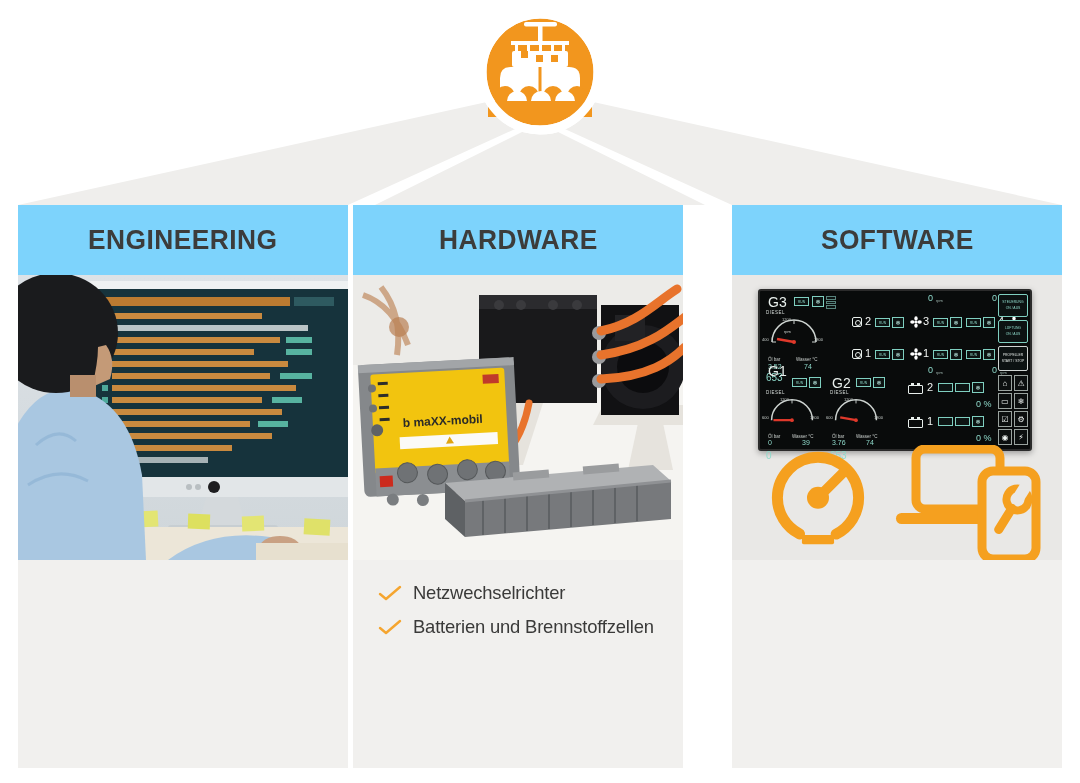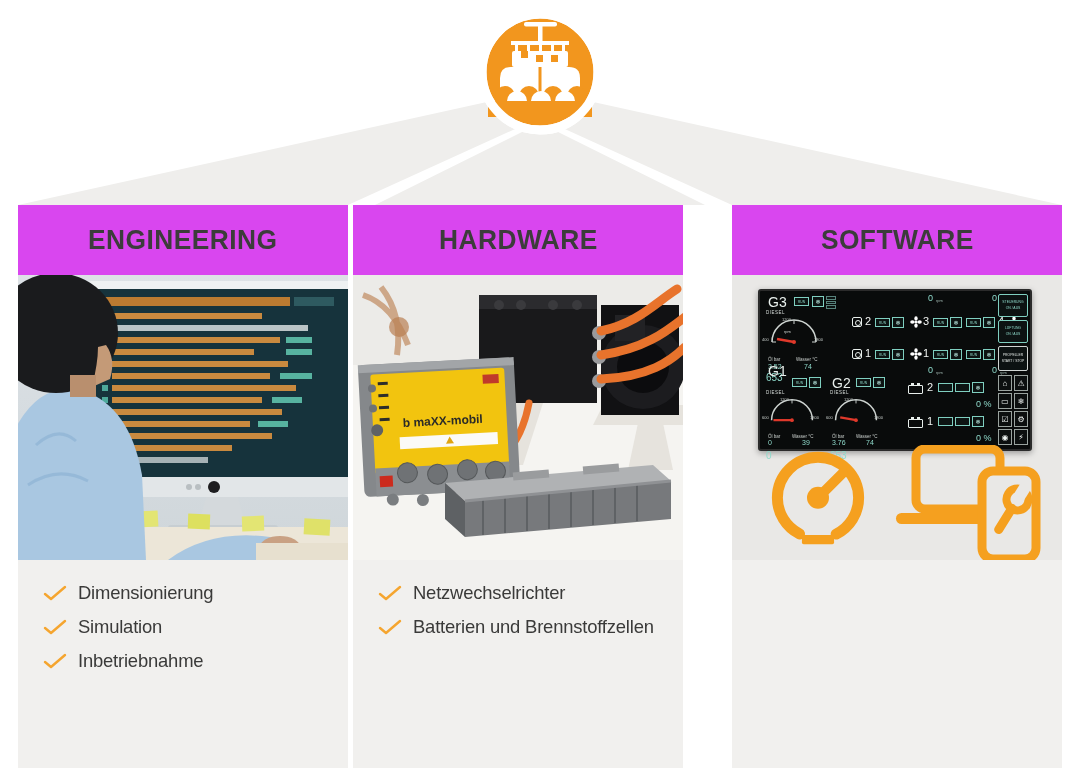--- a/index.html
+++ b/index.html
@@ -3,21 +3,21 @@
 <meta charset="utf-8">
 <style>
   html,body{margin:0;padding:0;background:#ffffff;}
   .stage{position:relative;width:1080px;height:783px;background:#ffffff;overflow:hidden;
          font-family:"Liberation Sans","DejaVu Sans",sans-serif;-webkit-font-smoothing:antialiased;}
   
   .topfan{position:absolute;left:0;top:0;width:1080px;height:210px;}
   
   .col{position:absolute;top:205px;width:330px;height:563px;background:#F1F0EE;}
   .col.c0{left:18px}.col.c1{left:353px}.col.c2{left:732px}
-  .col-header{height:70px;background:#d946ef;display:flex;align-items:center;justify-content:center;}
+  .col-header{height:70px;background:#7dd3fc;display:flex;align-items:center;justify-content:center;}
   .col-header span{font-size:28px;font-weight:700;color:#3C3C3B;letter-spacing:.5px;transform:scaleX(.94);}
   .photo{position:relative;width:330px;height:285px;overflow:hidden;background:#e9e8e6;}
   .list{padding:16px 0 0 24px;}
   .li{display:flex;align-items:center;height:34px;}
   .li .chk{width:26px;height:18px;flex:0 0 26px;margin-right:10px;}
   .li .lbl{font-size:19px;color:#3A3A39;letter-spacing:-.2px;transform:scaleX(.97);transform-origin:left center;}
   
   .dash{position:absolute;left:26px;top:14px;width:270px;height:158px;background:#090B0B;
         border:2px solid #2b2b2b;border-radius:3px;box-shadow:0 2px 6px rgba(0,0,0,.35);}
   .dash *{position:absolute;box-sizing:border-box;}
@@ -164,40 +164,20 @@
           <path d="M18 170 Q40 150 58 166 M10 210 Q40 190 70 206" stroke="#8fb3d4" stroke-width="3" fill="none" opacity=".7"></path>
           <ellipse cx="38" cy="58" rx="62" ry="60" fill="#1a1b1d"></ellipse>
           <path d="M88 70 Q98 84 92 104 L74 112 Q80 88 80 72 Z" fill="#c49a77"></path>
           <rect x="52" y="100" width="26" height="22" fill="#b98f6e"></rect>
           <path d="M150 285 Q192 254 252 262 L305 285 Z" fill="#a9c7e1"></path>
           <ellipse cx="262" cy="272" rx="20" ry="11" fill="#c9a183"></ellipse>
         </g>
         <rect x="238" y="268" width="92" height="17" fill="#e7e0cf"></rect>
       </svg>
     </div>
-    <div class="list">
-      <div class="li">
-        <svg class="chk" viewBox="0 0 26 18">
-            <polyline points="3,10 9,15 23,3" fill="none" stroke="#F5A52F" stroke-width="2.4" stroke-linecap="round" stroke-linejoin="round"></polyline>
-          </svg>
-        <span class="lbl">Dimensionierung</span>
-      </div>
-      <div class="li">
-        <svg class="chk" viewBox="0 0 26 18">
-            <polyline points="3,10 9,15 23,3" fill="none" stroke="#F5A52F" stroke-width="2.4" stroke-linecap="round" stroke-linejoin="round"></polyline>
-          </svg>
-        <span class="lbl">Simulation</span>
-      </div>
-      <div class="li">
-        <svg class="chk" viewBox="0 0 26 18">
-            <polyline points="3,10 9,15 23,3" fill="none" stroke="#F5A52F" stroke-width="2.4" stroke-linecap="round" stroke-linejoin="round"></polyline>
-          </svg>
-        <span class="lbl">Inbetriebnahme</span>
-      </div>
-    </div>
   </div>
 
   <div class="col c1">
     <div class="col-header">
       <span>HARDWARE</span>
     </div>
     <div class="photo">
       <svg width="330" height="285" viewBox="0 0 330 285">
         <rect width="330" height="285" fill="#f5f4f1"></rect>
         <rect x="0" y="0" width="330" height="90" fill="#ecebe8"></rect>

